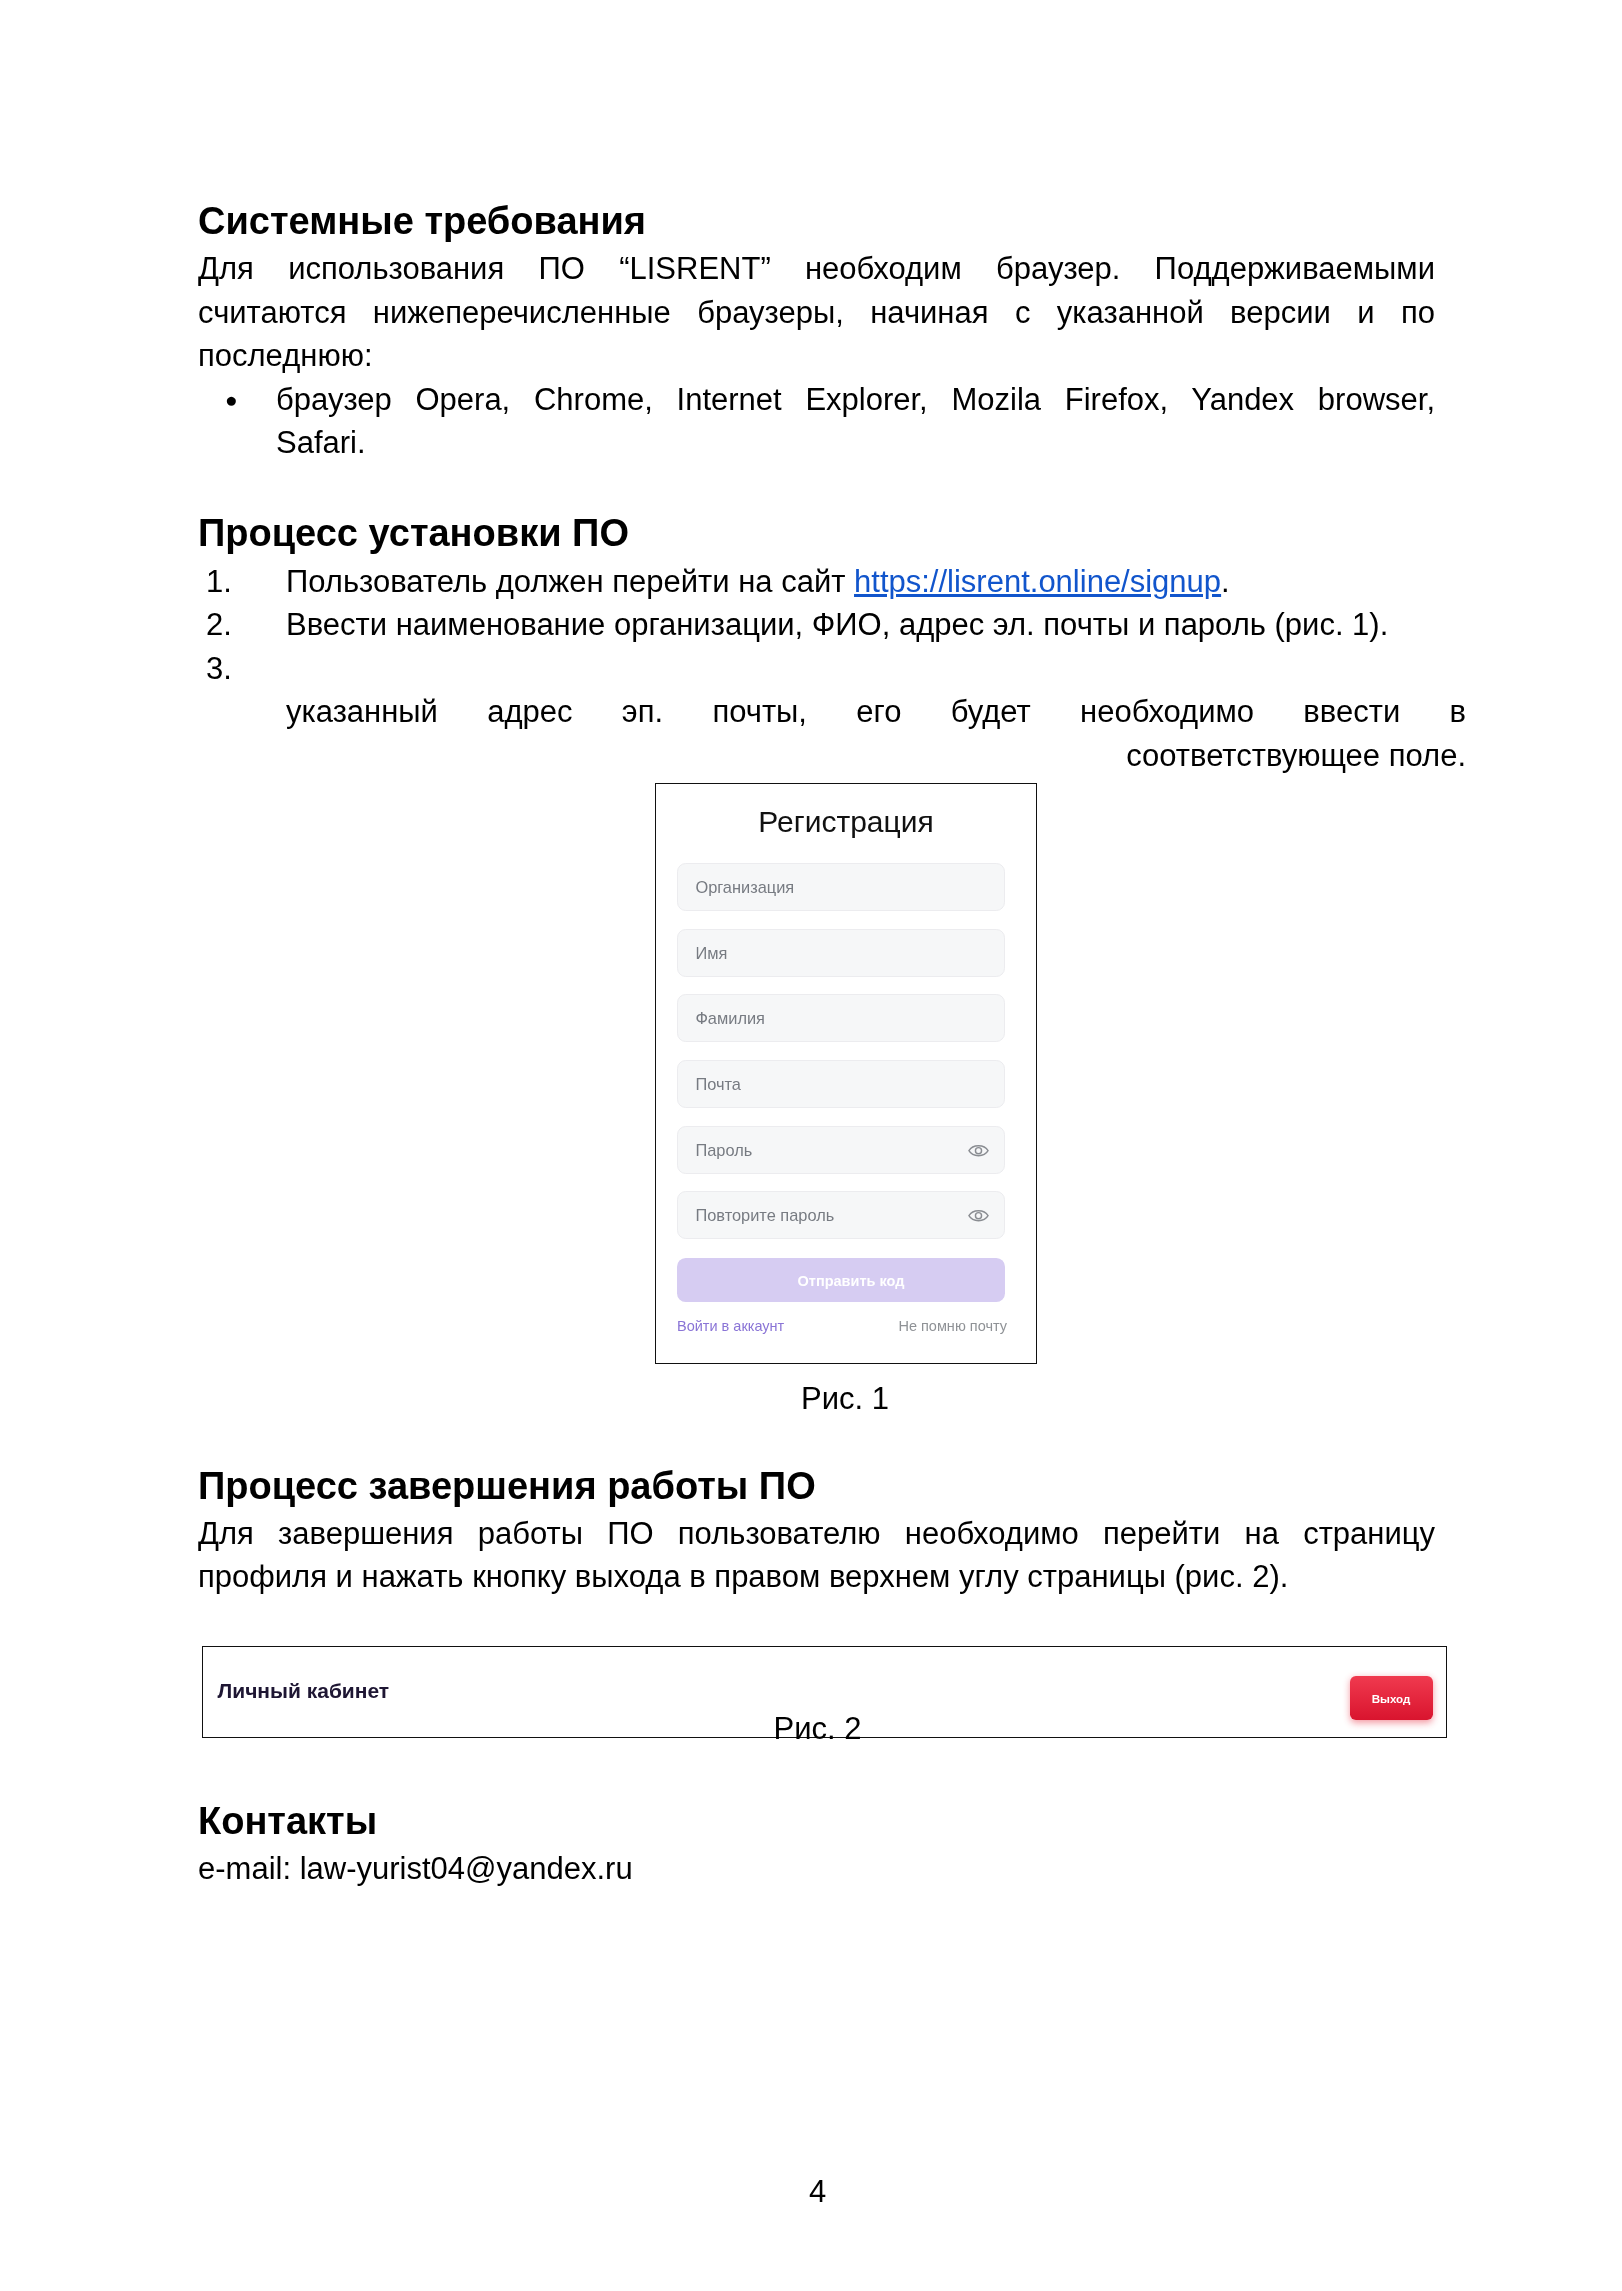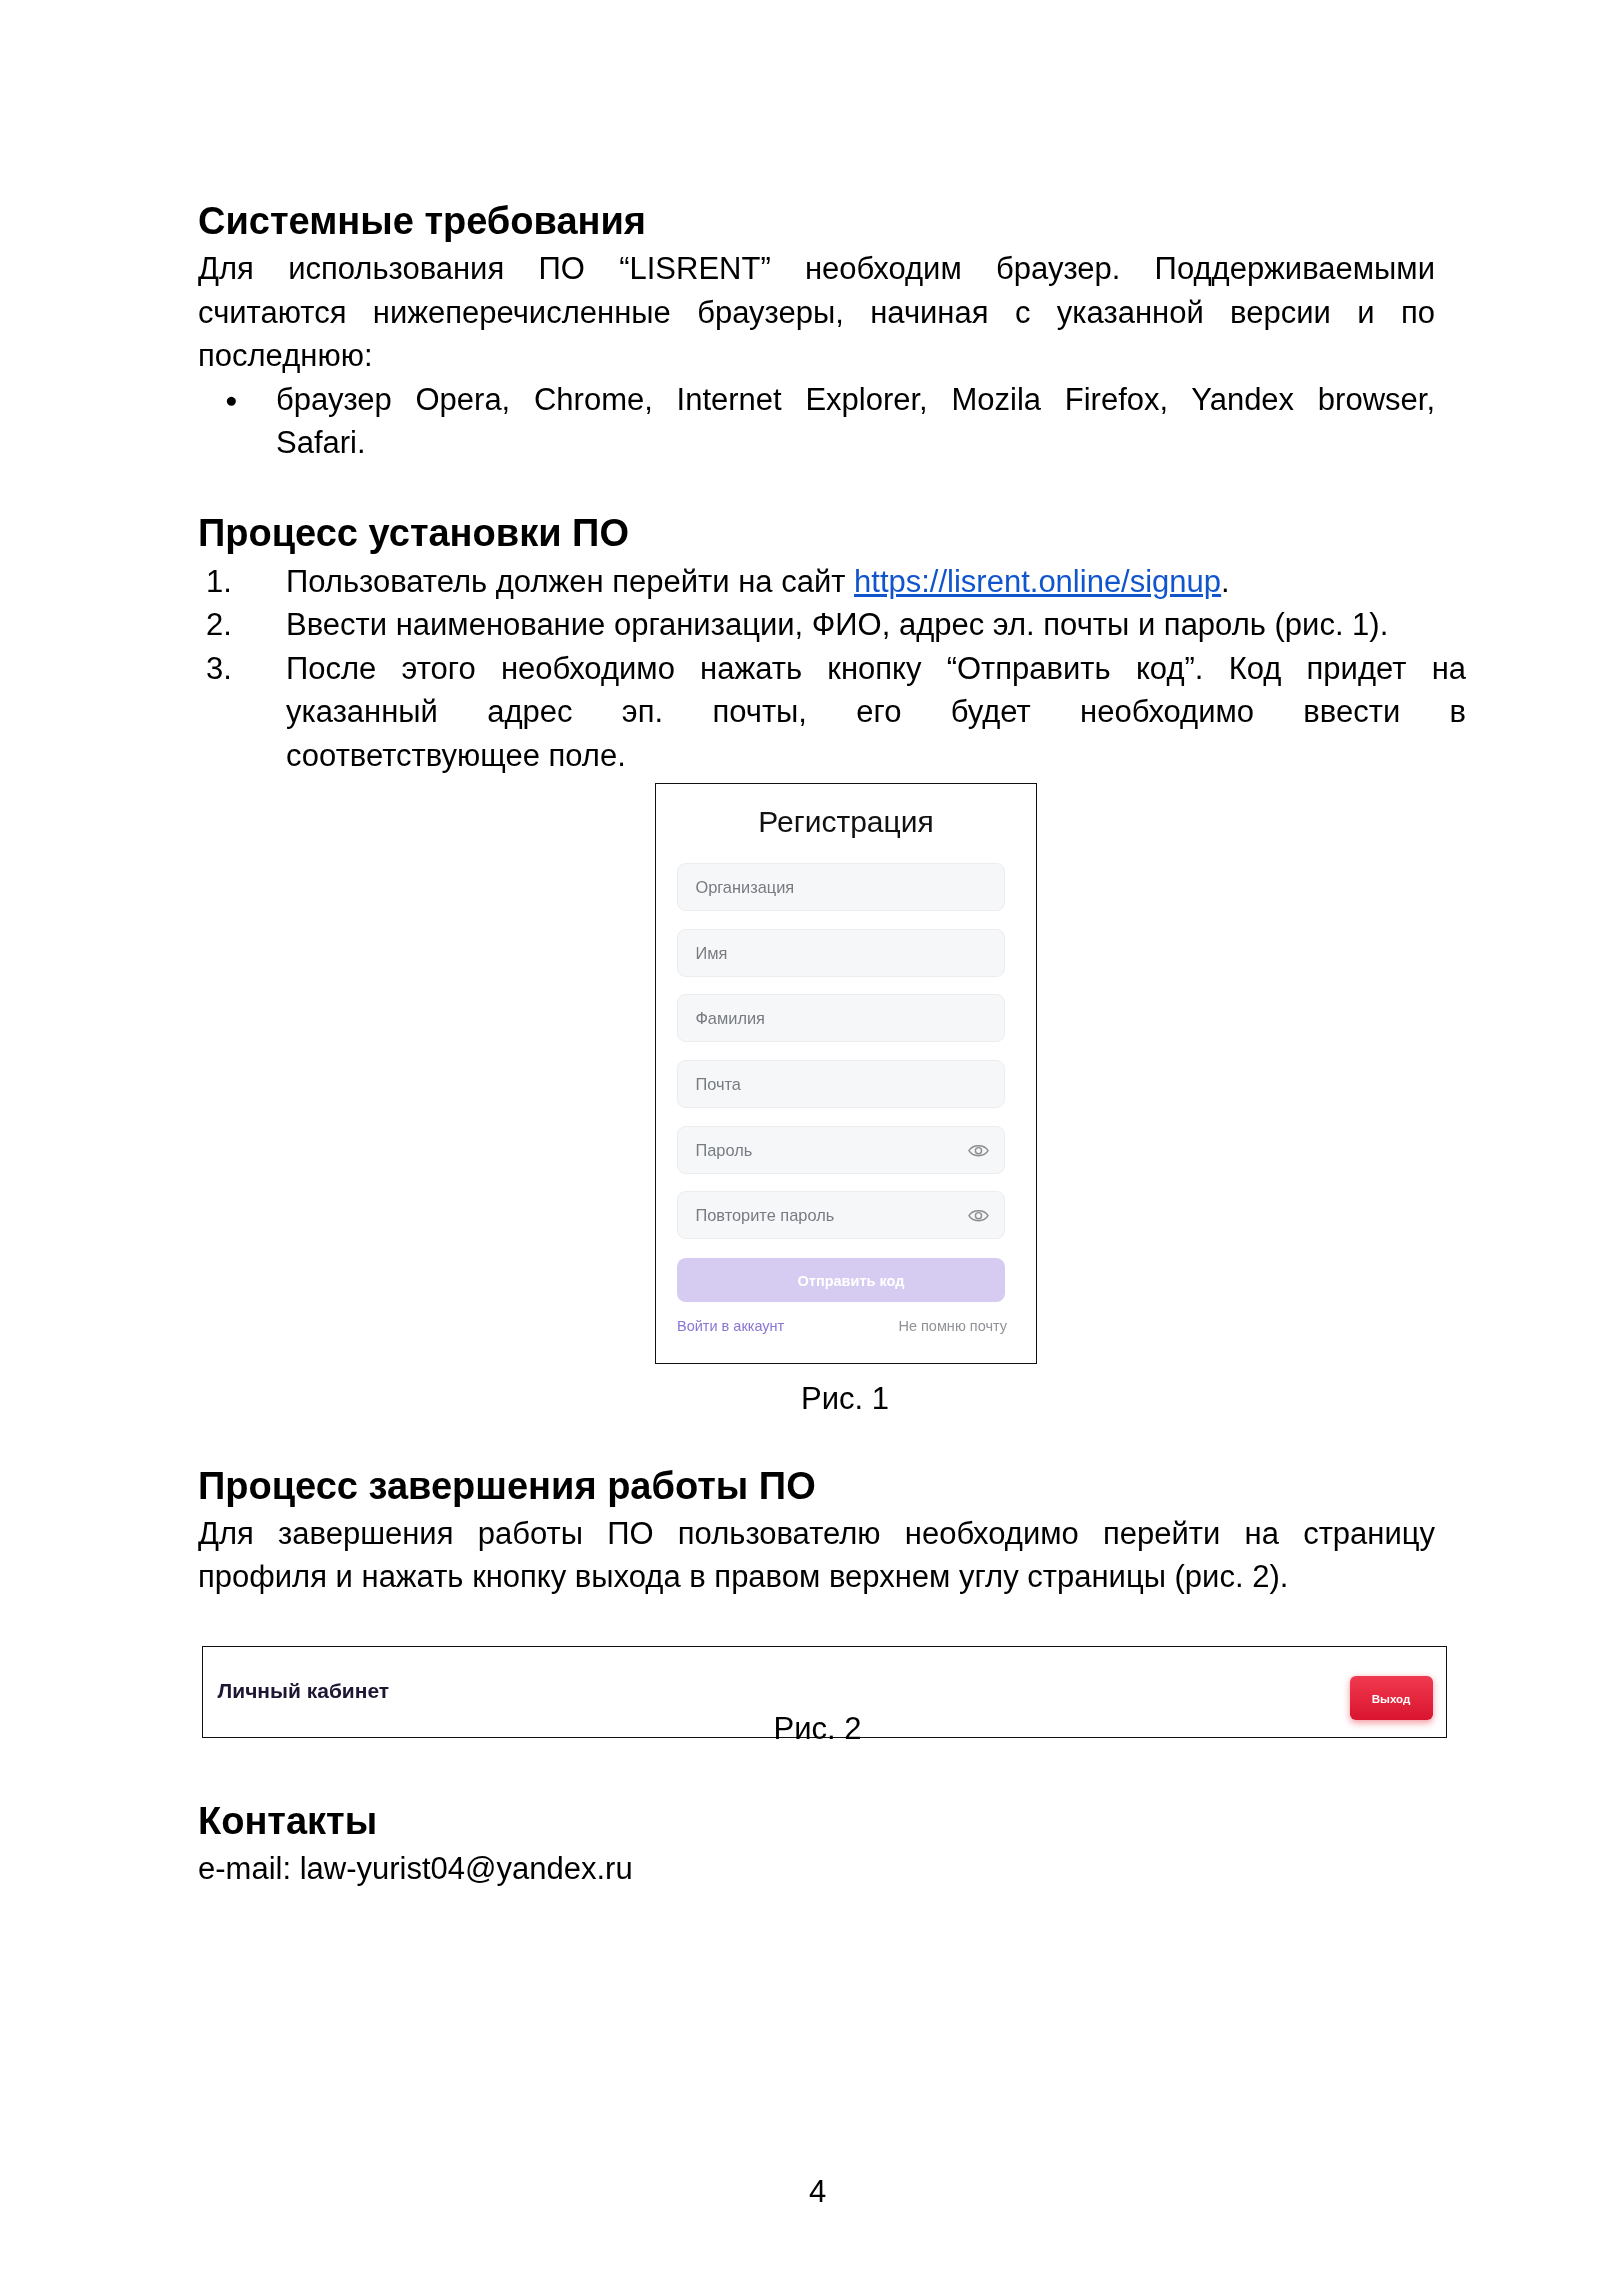--- a/index.html
+++ b/index.html
@@ -47,23 +47,22 @@
   <span class="litext" style="text-align:left">
     <span>Пользователь должен перейти на сайт </span><a class="link">https://lisrent.online/signup</a><span>.</span>
   </span>
 </div>
 <div class="abs li" style="top:603px; left:0; width:1622px; height:43px">
   <span class="num">2.</span>
   <span class="litext" style="text-align:left">Ввести наименование организации, ФИО, адрес эл. почты и пароль (рис. 1).</span>
 </div>
 <div class="abs li" style="top:647px; left:0; width:1622px; height:130px">
   <span class="num">3.</span>
-  <span class="litext jl" style="top:0">После этого необходимо нажать кнопку “Отправить код”. Код придет на</span>
   <span class="litext jl" style="top:43px">указанный адрес эп. почты, его будет необходимо ввести в</span>
-  <span class="litext" style="top:87px; text-align:left">соответствующее поле.</span>
+  <span class="litext" style="top:87px; text-align:right">соответствующее поле.</span>
 </div>
 
 <div class="abs fig1">
   <div class="title">Регистрация</div>
   <div class="field" style="top:79px">
       <span class="ph">Организация</span>
     </div>
   <div class="field" style="top:145px">
       <span class="ph">Имя</span>
     </div>

